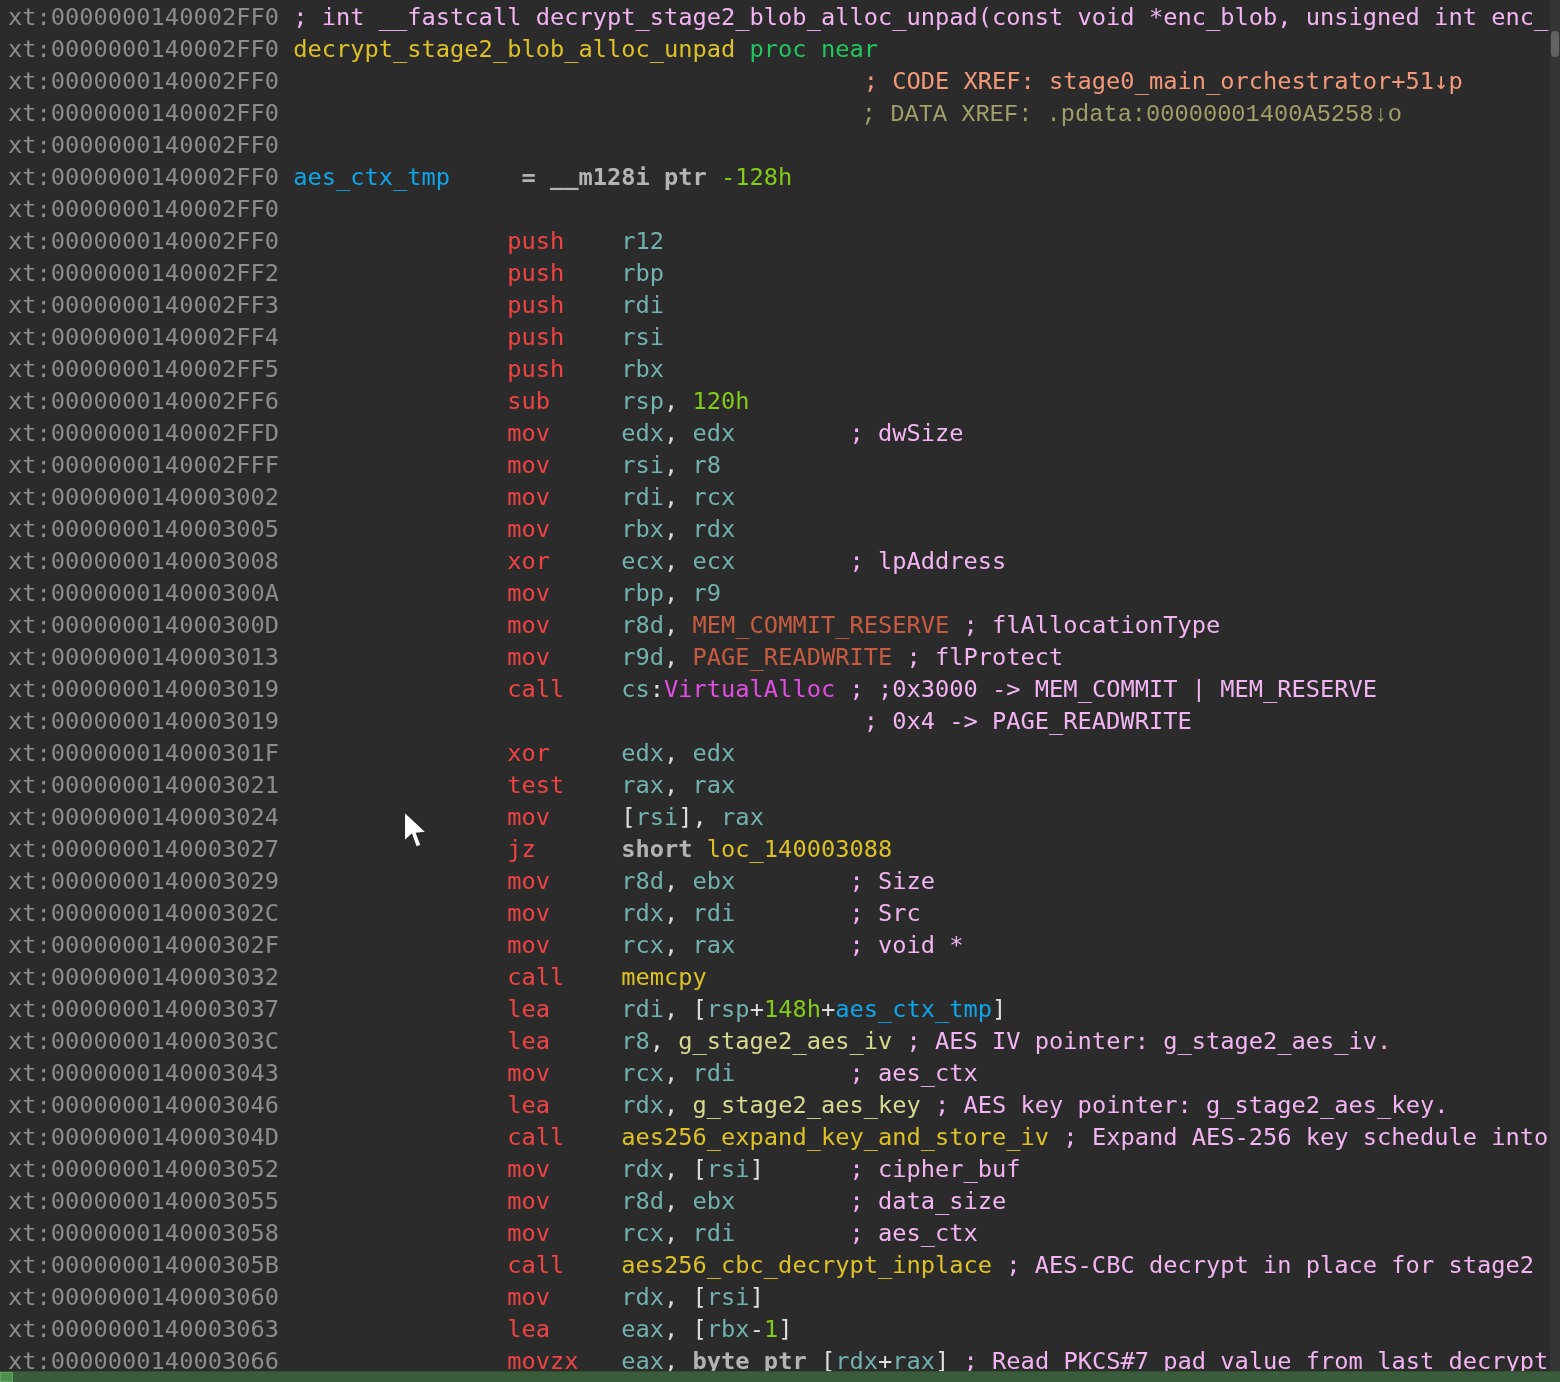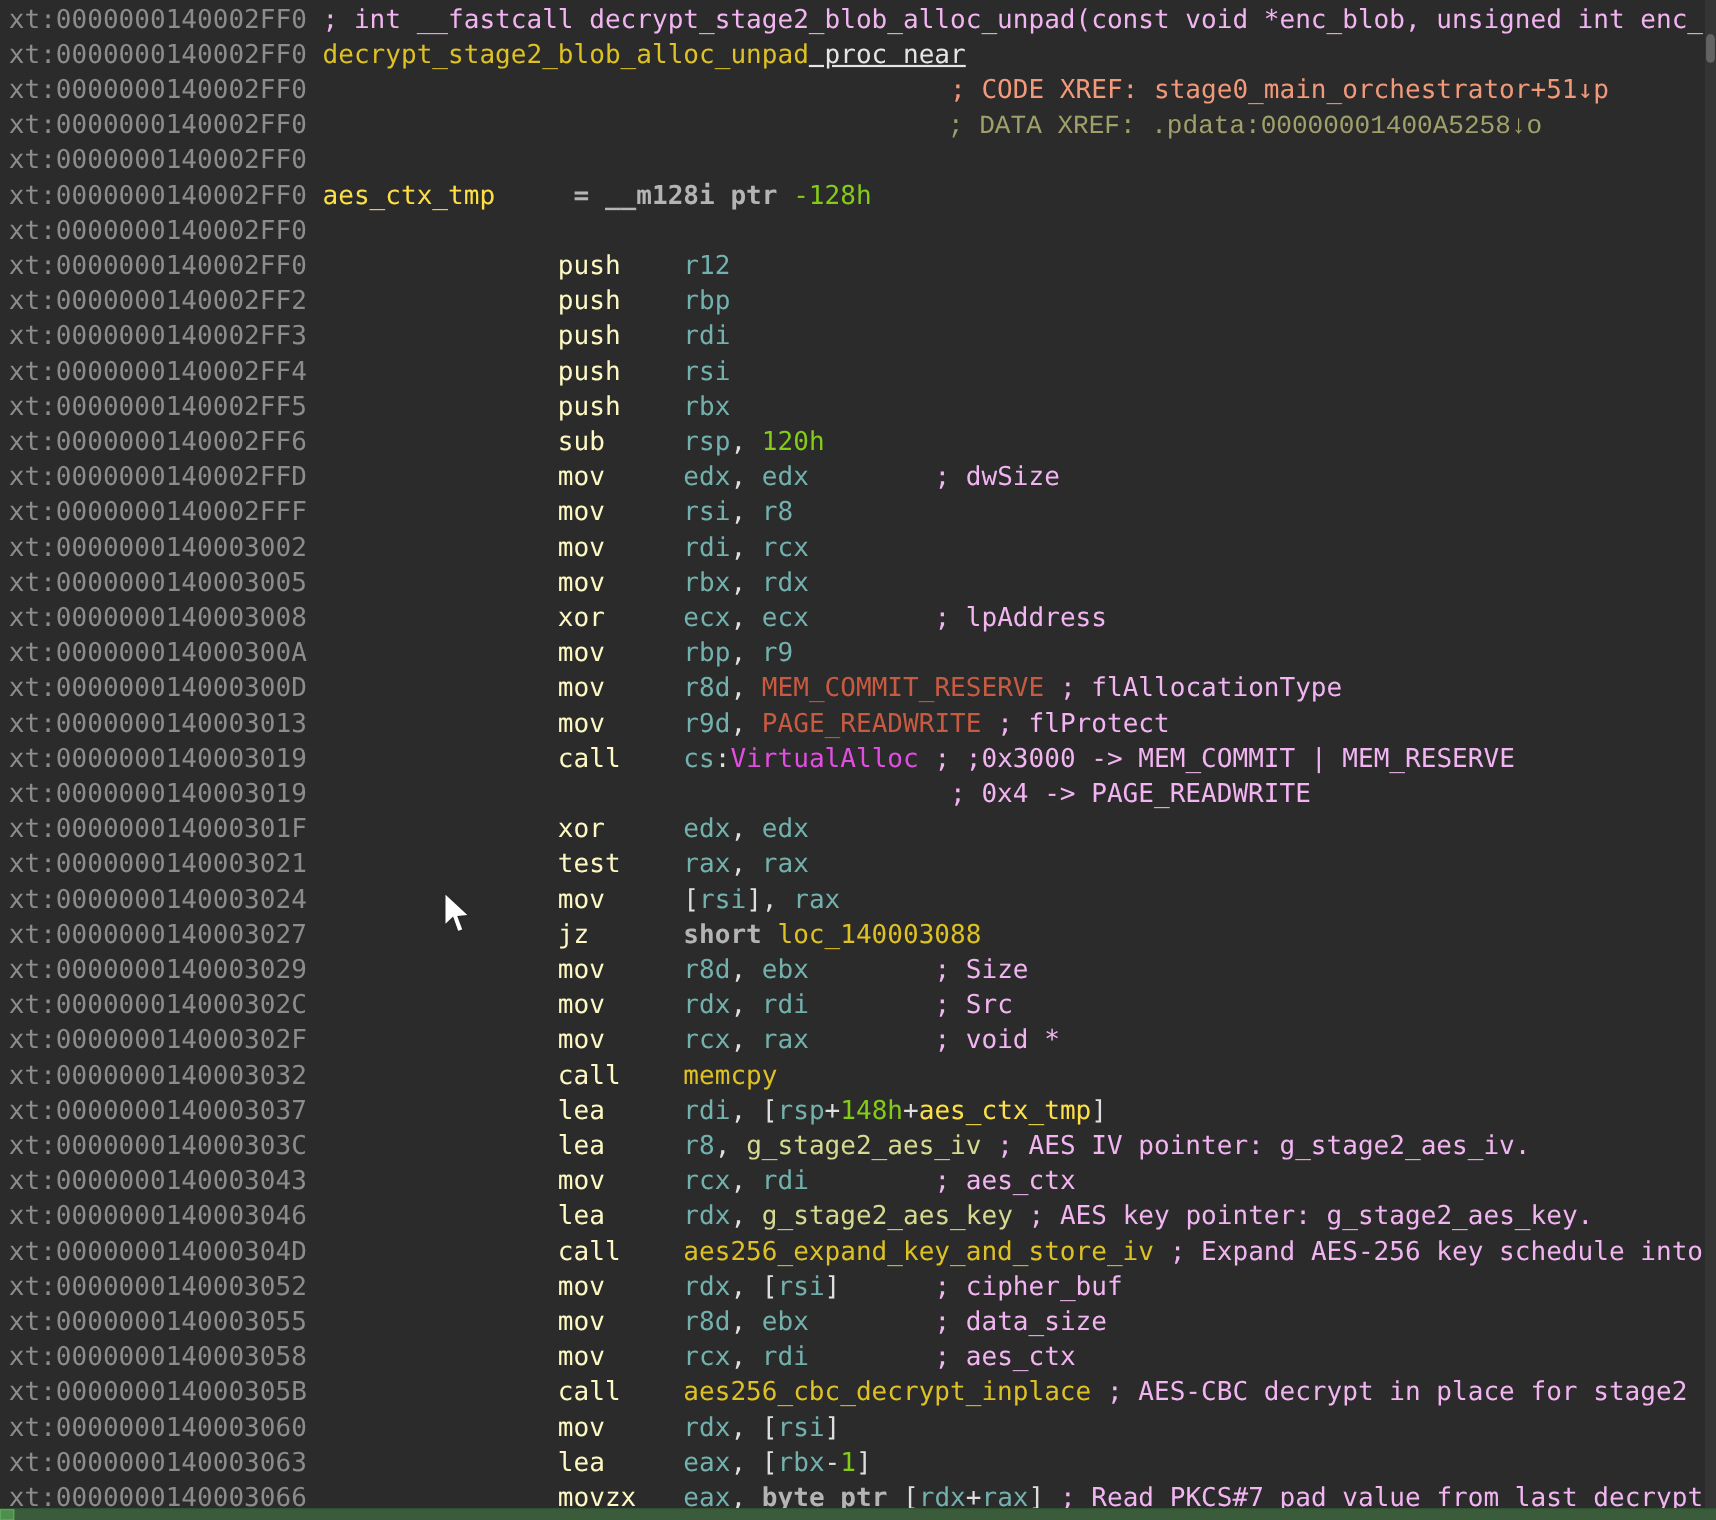--- a/index.html
+++ b/index.html
@@ -16,24 +16,24 @@
     position:absolute;left:8px;top:1px;right:0;
     white-space:pre;
   }
   .line{height:32px;white-space:pre;overflow:hidden;}
   
   .a{color:#8c8c8c;}           
   .c{color:#f2b5f2;}           
   .x{color:#f2997a;}           
   .d{color:#a0a06a;font-family:Liberation Mono, monospace;}           
   .f{color:#ddc125;}           
-  .k{color:#e5e5e5;text-decoration:underline;}           
-  .v{color:#fde047;}           
+  .k{color:#22c55e;}           
+  .v{color:#0ea5e9;}           
   .g{color:#d6da90;}           
-  .m{color:#fef9c3;}           
+  .m{color:#ef4444;}           
   .r{color:#72b1ad;}           
   .i{color:#e24ee2;}           
   .e{color:#c75b42;}           
   .n{color:#84cc16;}           
   .t{color:#b4b4b4;font-weight:bold;}           
   .p{color:#dedede;}           
   #vscroll{
     position:absolute;top:0;right:0;width:10px;height:100%;
     background:#353535;z-index:5;
   }

